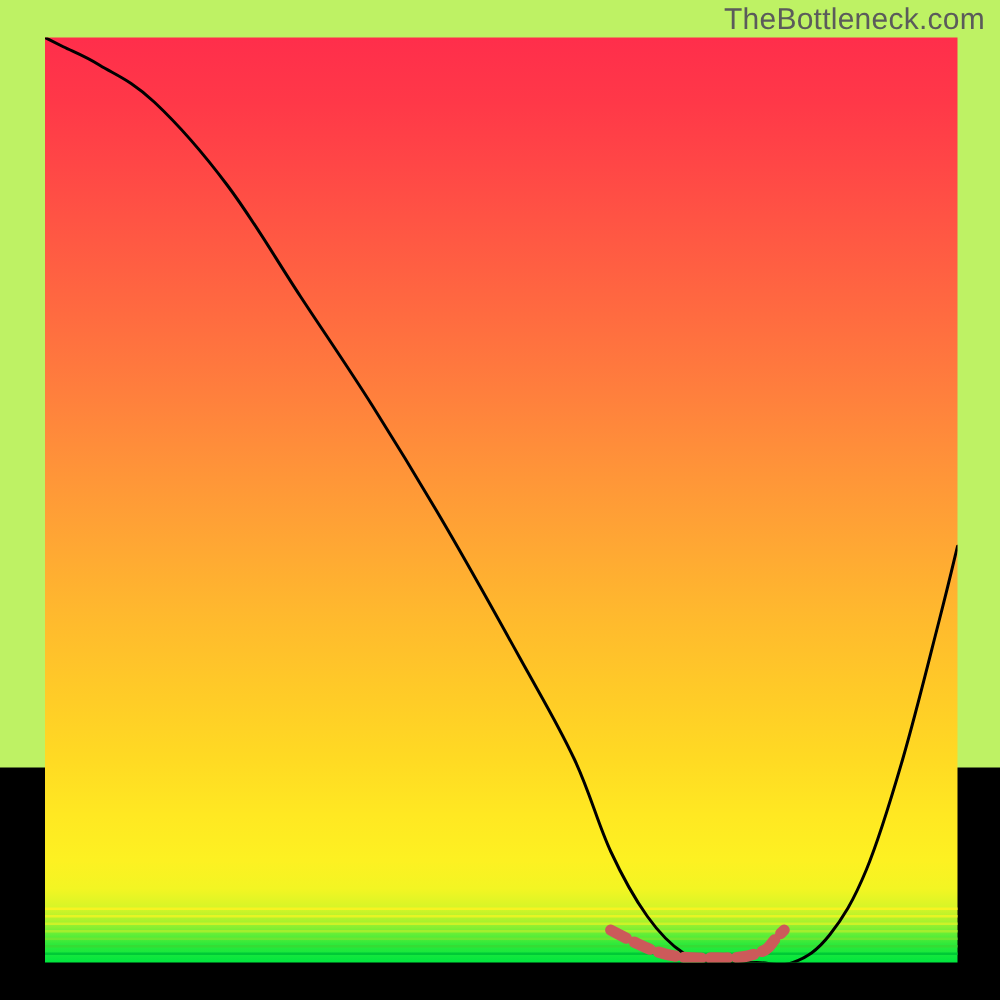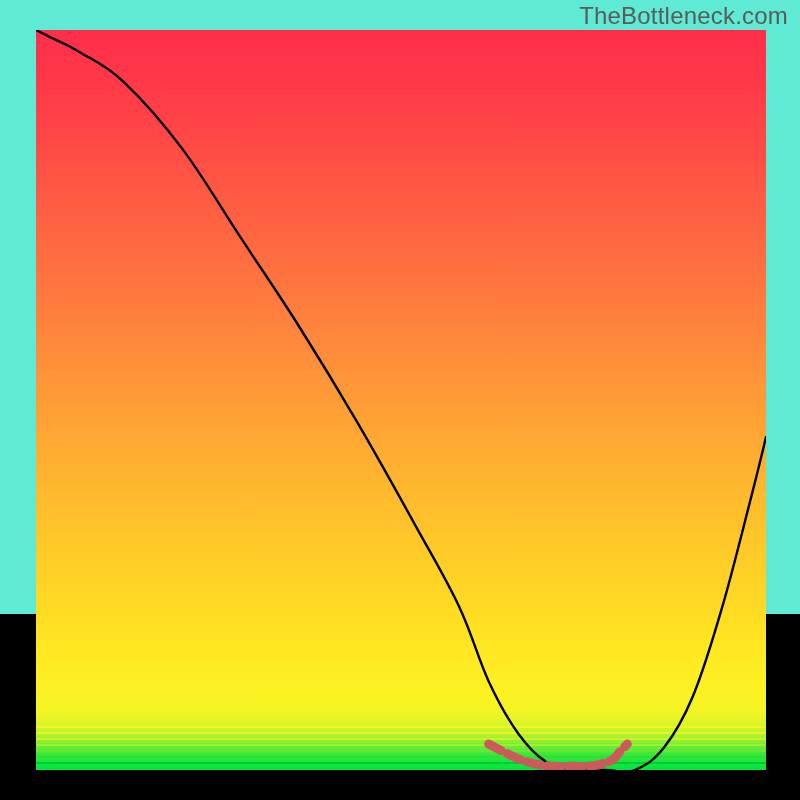--- a/index.html
+++ b/index.html
@@ -8,21 +8,21 @@
     width: 800px;
     height: 800px;
     background: #000;
     overflow: hidden;
     font-family: Arial, Helvetica, sans-serif;
   }
   .frame {
     position: relative;
     width: 800px;
     height: 614px;
-    background: #5eead4;
+    background: #bef264;
   }
   .watermark {
     position: absolute;
     top: 2px;
     right: 12px;
     color: #5b5b5b;
     font-size: 24px;
     font-weight: 500;
     letter-spacing: 0.2px;
     z-index: 30;

